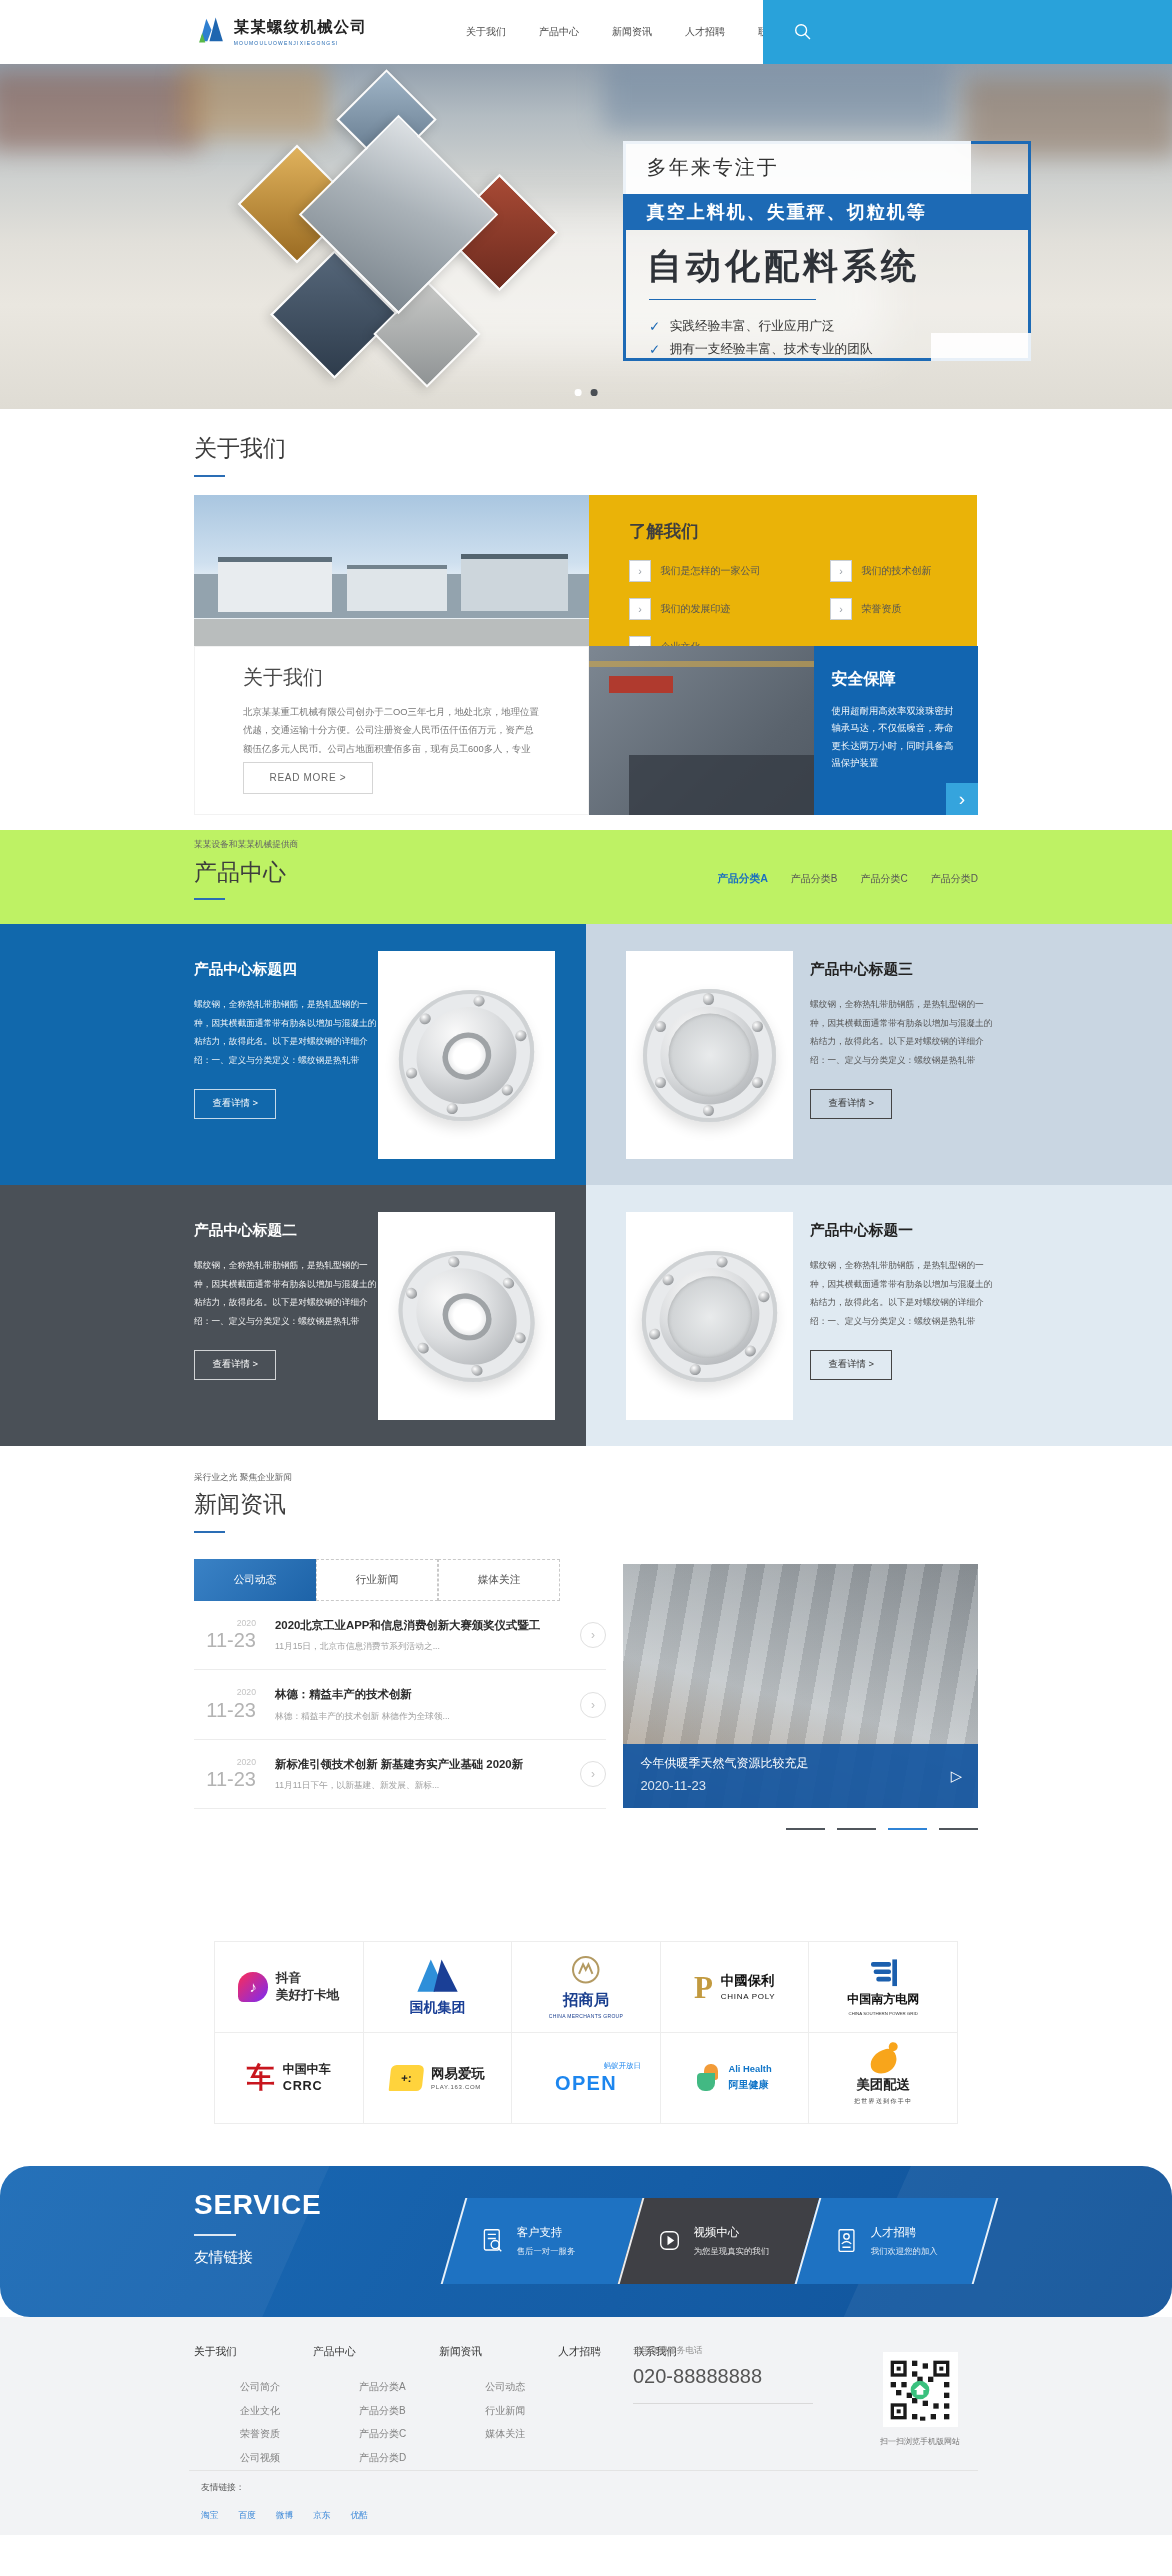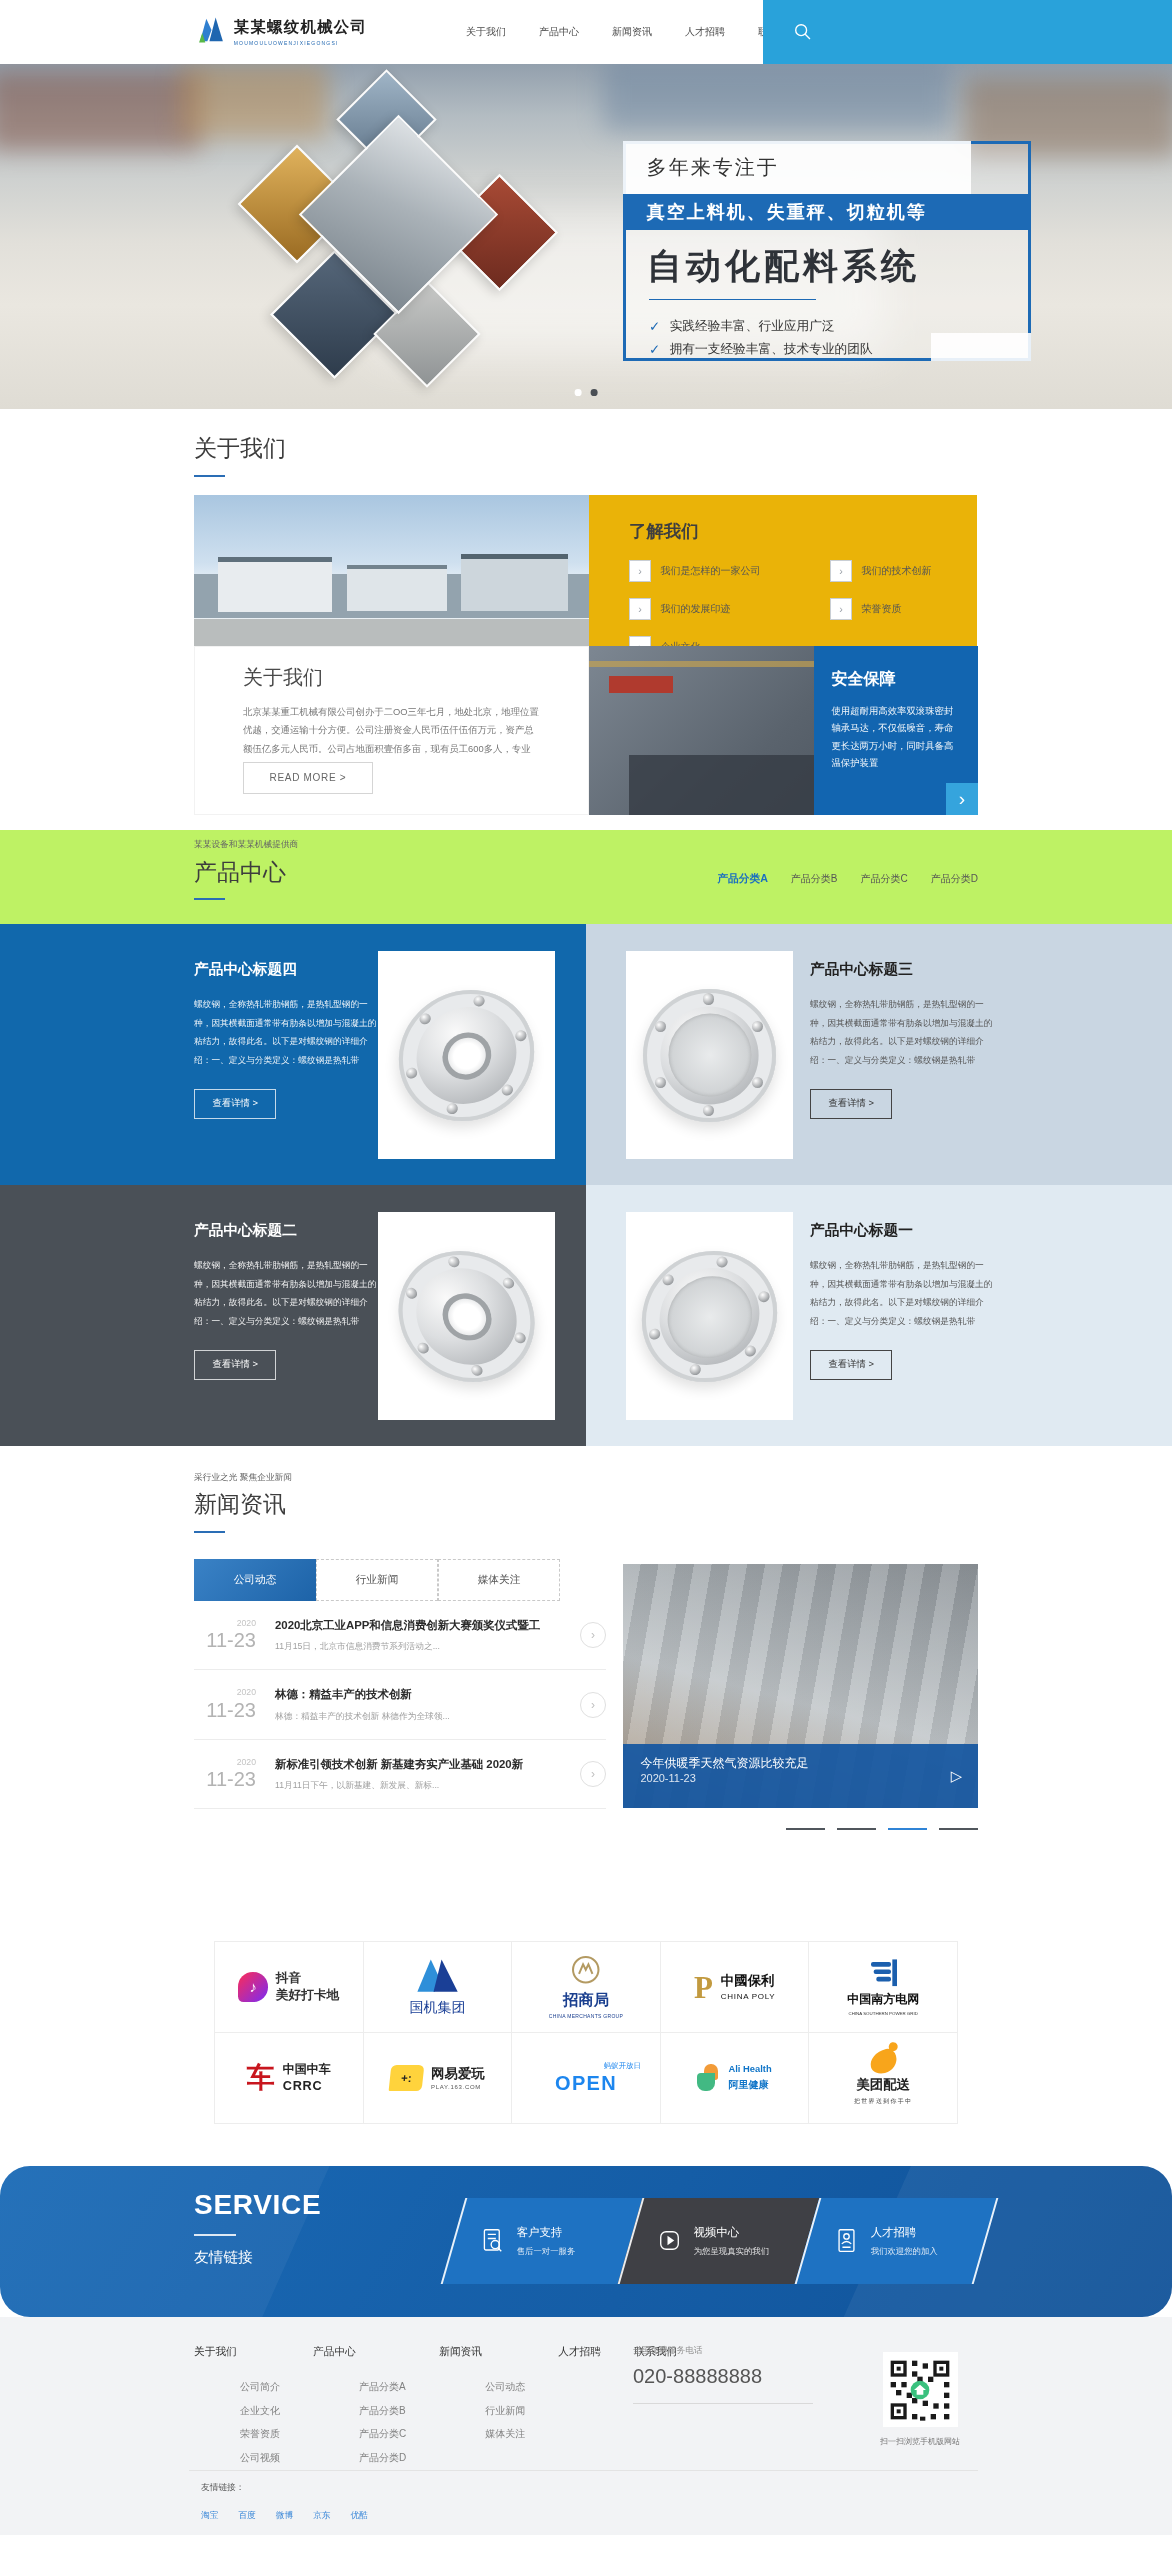--- a/index.html
+++ b/index.html
@@ -131,36 +131,36 @@
   .nday{font-size:20px;color:#b3b3b3;font-weight:300;margin-top:1.3px;}
   .ncontent{margin-left:19px;width:267px;}
   .ntitle{font-size:11.4px;font-weight:bold;color:#2b2b2b;line-height:1.55;}
   .ndesc{margin-top:6.7px;font-size:8.7px;color:#a0a0a0;}
   .narrow{margin-left:auto;width:24px;height:24px;border:0.7px solid #e0e0e0;border-radius:50%;color:#c0c0c0;display:flex;align-items:center;justify-content:center;font-size:12px;flex-shrink:0;}
   .ncarousel{position:absolute;left:623px;top:118px;width:355px;height:244px;cursor:pointer;
     background:linear-gradient(195deg,#8e9499 0%,#aab0b4 30%,#c2c7ca 55%,#b2a99e 80%,#8d8579 100%);overflow:hidden;}
   .ncarousel .plates{position:absolute;inset:0;background:repeating-linear-gradient(100deg,rgba(255,255,255,.22) 0 17.4px,rgba(60,64,68,.18) 17.4px 35px);opacity:.6;}
   .noverlay{position:absolute;left:0;right:0;bottom:0;height:64px;background:rgba(20,86,160,.93);box-sizing:border-box;padding:11.4px 17.4px;}
   .ncap{font-size:12px;color:#fff;}
-  .ncapdate{font-size:11px;color:rgba(255,255,255,.85);}
+  .ncapdate{font-size:13px;color:rgba(255,255,255,.85);margin-top:6px;}
   .nplay{position:absolute;right:16px;top:23px;color:#fff;font-size:14.7px;cursor:pointer;}
   .ndashes{position:absolute;right:194px;top:382px;display:flex;gap:12px;}
   .ndash{width:39px;height:2px;background:#50565c;cursor:pointer;}
   .ndash.on{background:#2f83d6;}
 
   
   #partners{height:244px;background:#fff;}
   .pgrid{position:absolute;left:214px;top:19px;width:743px;display:grid;grid-template-columns:repeat(5,1fr);border-top:0.7px solid #ededed;border-left:0.7px solid #ededed;}
   .pcell{height:90px;border-right:0.7px solid #ededed;border-bottom:0.7px solid #ededed;display:flex;align-items:center;justify-content:center;gap:8px;cursor:pointer;background:#fff;}
   .pcell.stack{flex-direction:column;gap:4px;}
   .ltxt{display:flex;flex-direction:column;gap:2.7px;}
   .lp{font-size:12.7px;font-weight:bold;color:#333;line-height:1.15;}
   .ls{font-size:6px;color:#555;}
   .dy-pin{width:29.5px;height:29.5px;border-radius:50% 50% 50% 5.4px;background:linear-gradient(135deg,#fe2c55,#7a2bf5);display:flex;align-items:center;justify-content:center;color:#fff;font-size:14.7px;}
-  .cell-guoji .lp{color:#1a3f96;font-size:14px;font-weight:400;}
+  .cell-guoji .lp{color:#1a3f96;font-size:14px;font-weight:700;}
   .cell-zs .lp{color:#1a3f8f;font-family:"Liberation Serif",serif;font-size:15.4px;}
   .cell-zs .ls{color:#1a3f8f;font-size:5px;letter-spacing:0.3px;}
   .poly-p{font-family:"Liberation Serif",serif;font-size:31px;font-weight:bold;color:#c29a3f;line-height:1;}
   .cell-poly .lp{font-size:13.4px;color:#111;}
   .cell-poly .ls{font-size:8px;color:#111;letter-spacing:0.7px;}
   .cell-csg .lp{font-size:12px;font-weight:800;color:#111;}
   .cell-csg .ls{font-size:4.4px;color:#333;}
   .crrc-mark{font-size:28px;font-weight:900;color:#c8161e;line-height:1;}
   .cell-crrc .lp{font-size:12px;font-weight:800;color:#222;}
   .cell-crrc .ls{font-size:12.7px;font-weight:900;color:#222;letter-spacing:0.7px;}

